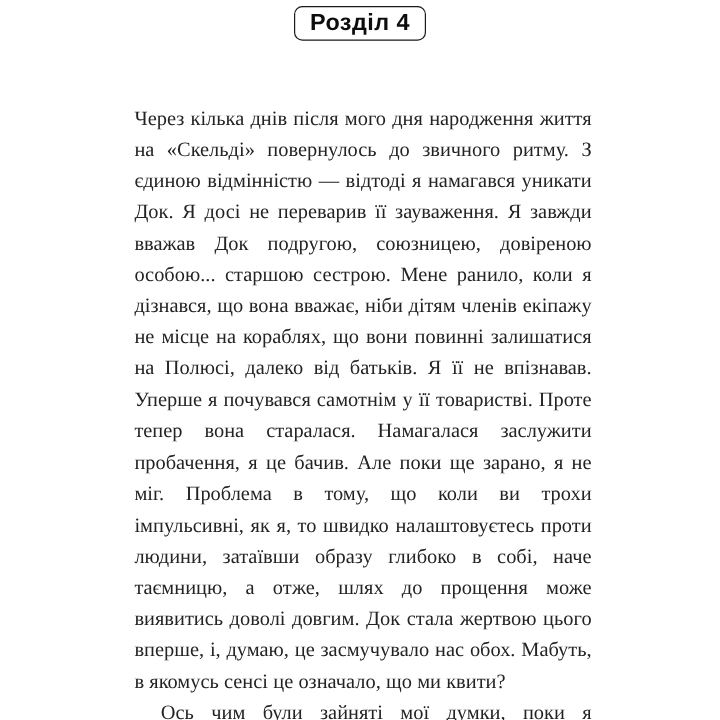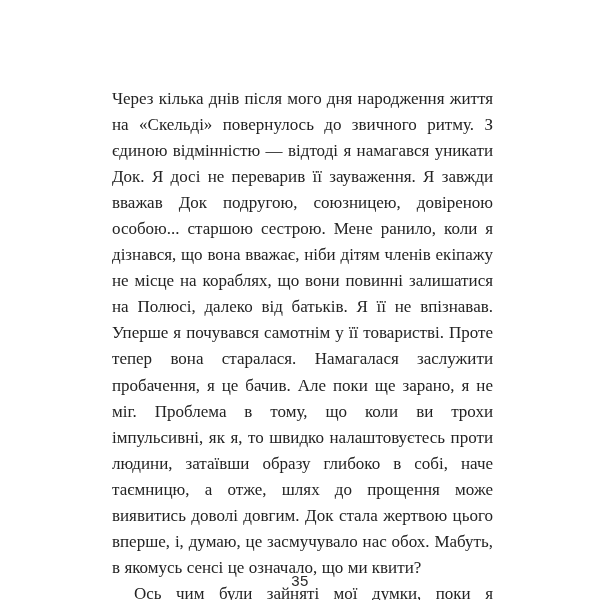--- a/index.html
+++ b/index.html
@@ -82,21 +82,23 @@
     line-height: 18px;
     color: #2a2a2a;
     letter-spacing: 0.3px;
   }
 </style>
 </head>
 <body>
 
 <div class="page">
 
+  <div class="chapter-head">
+    <span class="chapter-badge">Розділ 4</span>
+  </div>
 
   <div class="text-column">
     <p class="body-paragraph">Через кілька днів після мого дня народження життя на «Скельді» повернулось до звичного ритму. З єдиною відмінністю — відтоді я намагався уникати Док. Я досі не переварив її зауваження. Я завжди вважав Док подругою, союзницею, довіреною особою... старшою сестрою. Мене ранило, коли я дізнався, що вона вважає, ніби дітям членів екіпажу не місце на кораблях, що вони повинні залишатися на Полюсі, далеко від батьків. Я її не впізнавав. Уперше я почувався самотнім у її товаристві. Проте тепер вона старалася. Намагалася заслужити пробачення, я це бачив. Але поки ще зарано, я не міг. Проблема в тому, що коли ви трохи імпульсивні, як я, то швидко налаштовуєтесь проти людини, затаївши образу глибоко в собі, наче таємницю, а отже, шлях до прощення може виявитись доволі довгим. Док стала жертвою цього вперше, і, думаю, це засмучувало нас обох. Мабуть, в якомусь сенсі це означало, що ми квити?</p>
     <p class="body-paragraph">Ось чим були зайняті мої думки, поки я намагався зосередитись на запуску щитів. День був довгим, і я мав лише одне бажання: якомога швидше доробити свої завдання, хутко щось перекусити (думаю, торт іще лишився), лягти в ліжко і вивести на екран забрала</p>
   </div>
 
-  <div class="folio">35</div>
 
 </div>
 
 </body></html>

